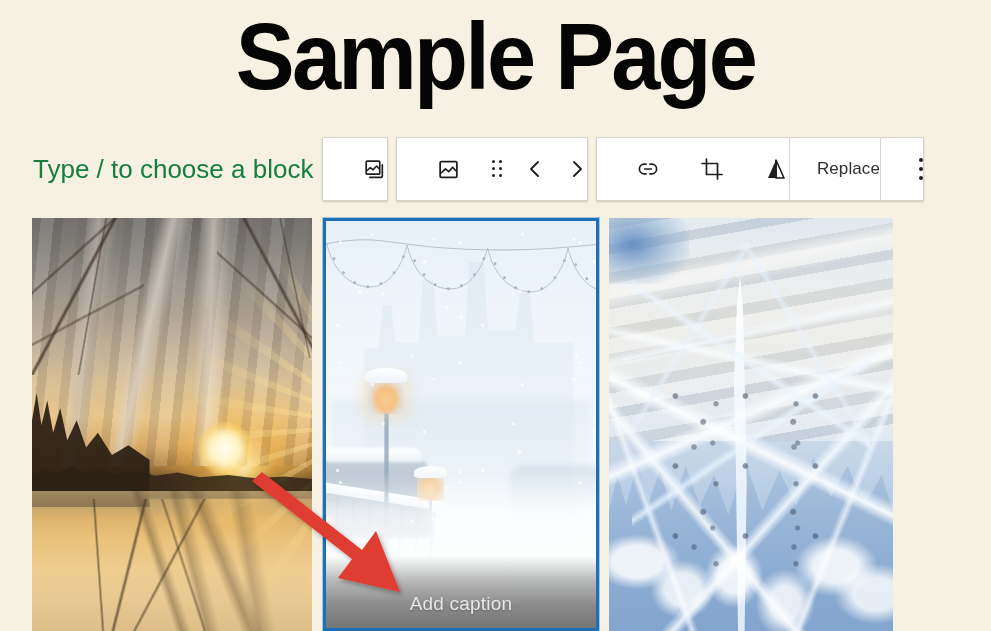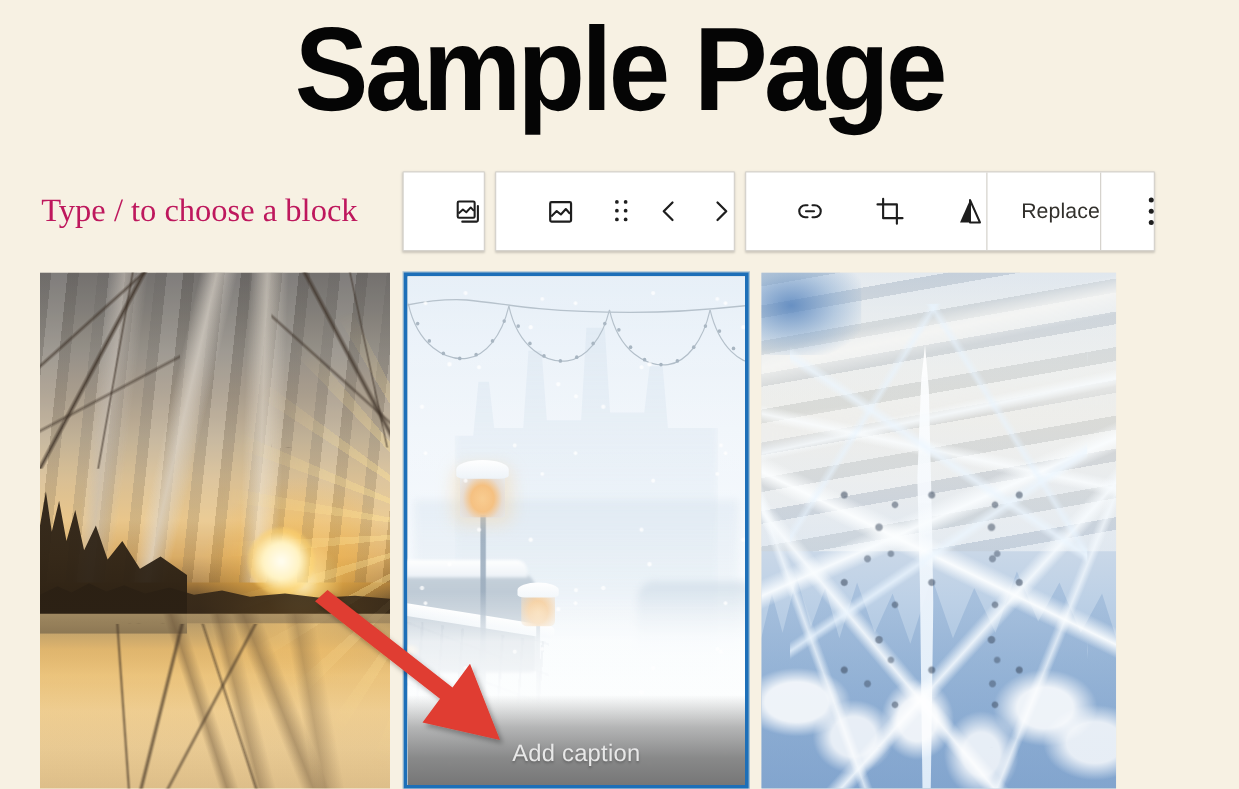--- a/index.html
+++ b/index.html
@@ -32,24 +32,24 @@
     transform-origin: 50% 0;
     white-space: nowrap;
     user-select: none;
   }
 
   
   #block-placeholder {
     position: absolute;
     left: 33px;
     top: 152px;
-    font-family: Liberation Serif, serif;
+    font-family: Liberation Sans, sans-serif;
     font-size: 26px;
     line-height: 34px;
-    color: #be185d;
+    color: #15803d;
     white-space: nowrap;
   }
 
   
   #block-toolbar {
     position: absolute;
     left: 322px;
     top: 137px;
     height: 64px;
     display: flex;

